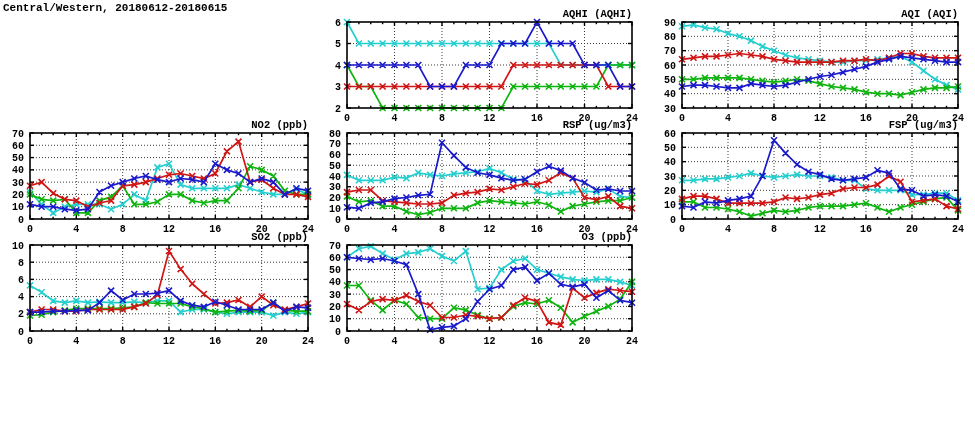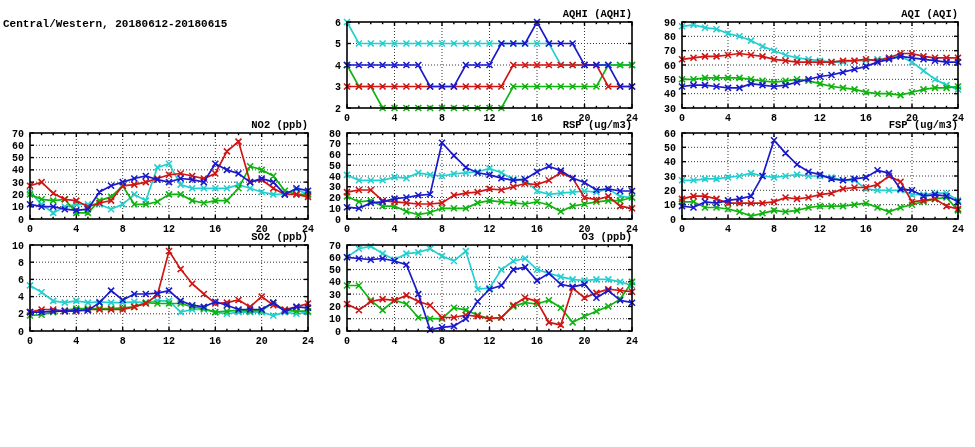--- a/index.html
+++ b/index.html
@@ -11,21 +11,21 @@
   #stage {
     position: relative;
     width: 975px;
     height: 447px;
     background: #ffffff;
     overflow: hidden;
   }
   #page-title {
     position: absolute;
     left: 3px;
-    top: 18px;
+    top: 2px;
     font-size: 11px;
     font-weight: bold;
     color: #000000;
     white-space: nowrap;
     letter-spacing: 0px;
   }
   .chart-svg {
     position: absolute;
   }
   .chart-svg text {

